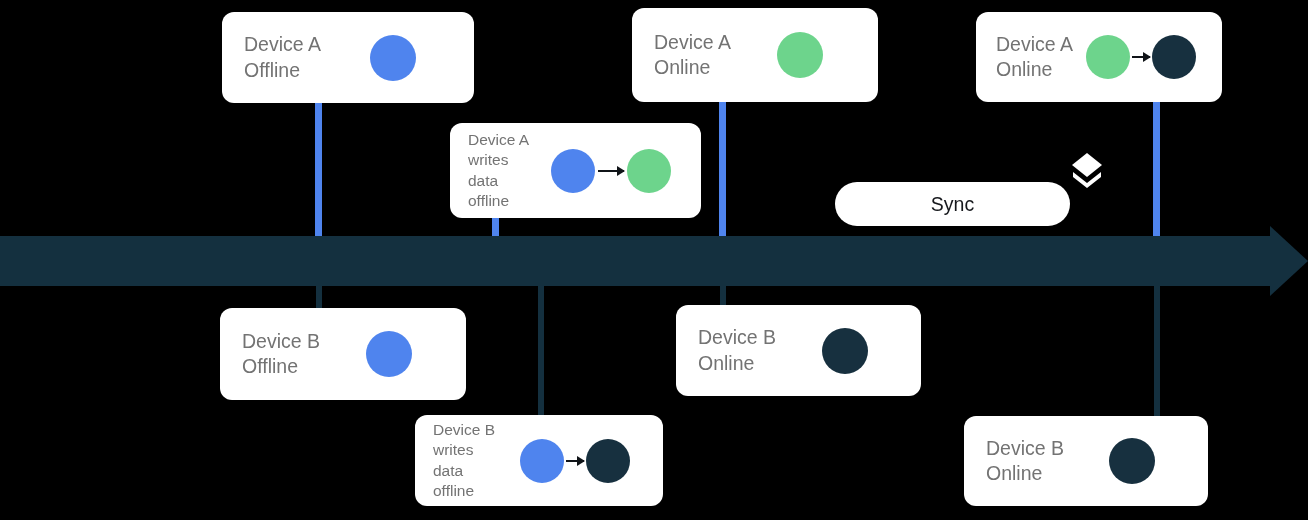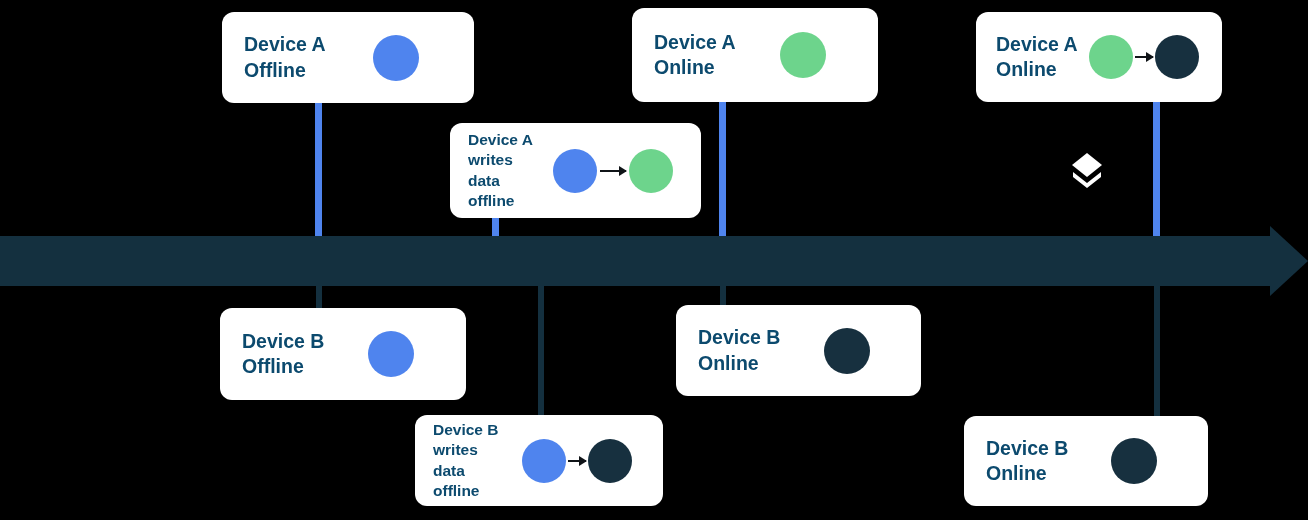--- a/index.html
+++ b/index.html
@@ -51,22 +51,22 @@
     position: absolute;
     background: #ffffff;
     border-radius: 12px;
     box-sizing: border-box;
     display: flex;
     align-items: center;
     padding: 0 22px;
     gap: 14px;
   }
   .card-label {
-    color: #0c4a6e;
-    font-weight: bold;
+    color: #737373;
+    font-weight: normal;
     line-height: 1.30;
     white-space: pre-line;
     flex: 0 0 auto;
   }
   .card-label.lg { font-size: 19.5px; }
   .card-label.sm { font-size: 15.5px; }
 
   .badges {
     display: flex;
     align-items: center;
@@ -173,20 +173,23 @@
   <div class="card" style="left:976px; top:12px; width:246px; height:90px; padding:0 20px; gap:8px;">
     <div class="card-label lg">Device A
 Online</div>
     <div class="badges">
       <span class="dot green" style="width:44px; height:44px;"></span>
       <span class="arrow" style="width:18px; margin:0 2px;"></span>
       <span class="dot navy" style="width:44px; height:44px;"></span>
     </div>
   </div>
 
+  <div class="sync-pill">
+    <span>Sync</span>
+  </div>
 
   <div class="layers-icon">
     <svg width="38" height="40" viewBox="0 0 38 40" xmlns="http://www.w3.org/2000/svg">
       <polygon points="19,3 34,15 19,27 4,15" fill="#ffffff"></polygon>
       <path d="M5,22 L19,33 L33,22 L33,27 L19,38 L5,27 Z" fill="#ffffff"></path>
     </svg>
   </div>
 
   <div class="card" style="left:220px; top:308px; width:246px; height:92px;">
     <div class="card-label lg">Device B

